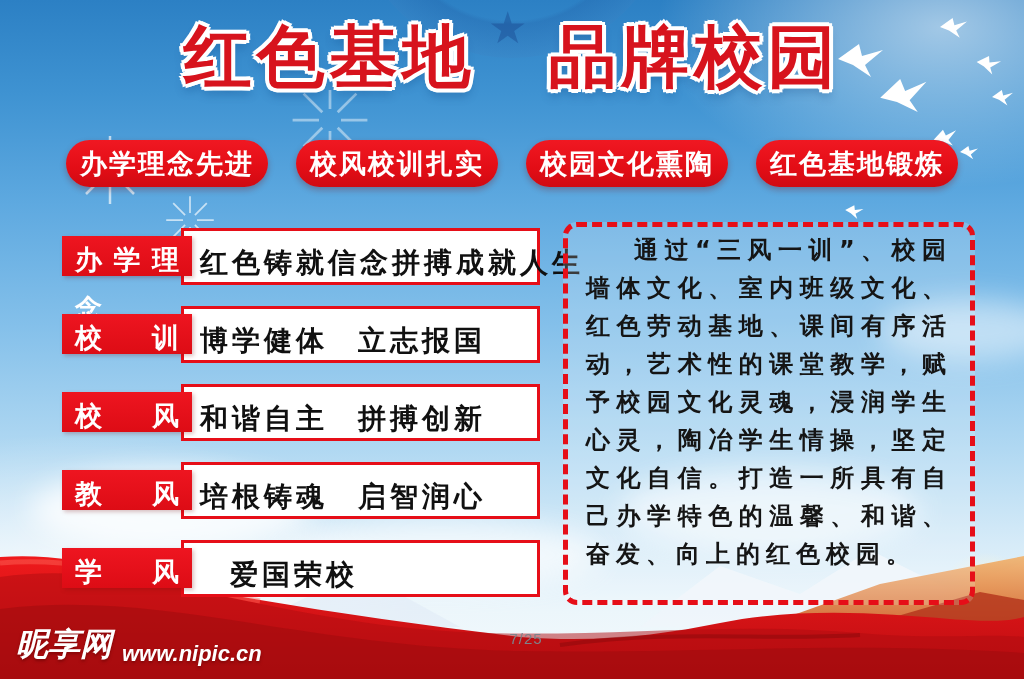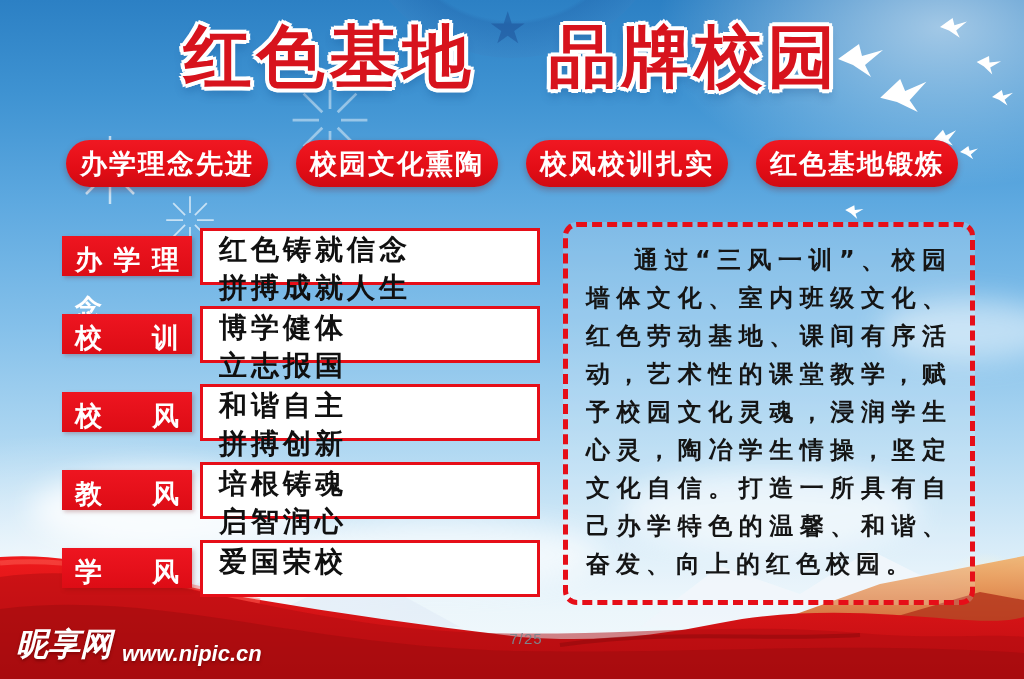--- a/index.html
+++ b/index.html
@@ -30,38 +30,38 @@
     flex:1;height:47px;border-radius:24px;
     background:linear-gradient(180deg,#f01822 0%,#e30d16 60%,#cf0a12 100%);
     color:#fff;font-size:27px;font-weight:900;letter-spacing:2px;
     display:flex;align-items:center;justify-content:center;
     box-shadow:0 3px 6px rgba(120,10,10,.30);
   }
   
   .rows{position:absolute;left:62px;top:228px;width:478px;}
   .row{position:relative;height:57px;margin-bottom:21px;}
   .row-box{
-    position:absolute;left:138px;right:0;top:0;height:51px;
+    position:absolute;left:119px;right:0;top:0;height:51px;
     background:#fff;border:3px solid #e60e18;
-    display:flex;align-items:flex-start;padding-left:16px;flex-direction:column;
+    display:flex;align-items:flex-end;padding-left:16px;
   }
   .row-box span{font-size:28px;font-weight:900;color:#101010;letter-spacing:4px;white-space:nowrap;}
   .row-box .gap{width:30px;}
   .row-label{
     position:absolute;left:0;top:8px;width:104px;height:40px;
     background:linear-gradient(180deg,#ee1520,#dd0c15);
     color:#fff;font-size:27px;font-weight:900;line-height:49px;
     padding:0 13px;text-align:justify;text-align-last:justify;
     box-shadow:2px 2px 4px rgba(120,10,10,.25);
   }
   
   .intro{
     position:absolute;left:563px;top:222px;width:412px;height:383px;box-sizing:border-box;
     border:5px dashed #e60e18;border-radius:14px;
-    padding:14px 18px;background:rgba(255,255,255,.18);
+    padding:4px 18px;background:rgba(255,255,255,.18);
   }
   .intro p{
     margin:0;font-size:24px;line-height:38px;letter-spacing:6px;
     color:#151515;font-weight:600;text-align:justify;text-indent:2em;
     font-family:"DejaVu Sans","Liberation Sans",sans-serif;
   }
   
   .wm{position:absolute;left:16px;bottom:12px;color:#fff;display:flex;align-items:flex-end;gap:10px;}
   .wm .name{font-size:32px;font-weight:900;font-style:italic;text-shadow:0 2px 3px rgba(90,0,0,.5);}
   .wm .url{font-size:22px;font-weight:700;font-style:italic;text-shadow:0 2px 3px rgba(90,0,0,.5);}
@@ -143,22 +143,22 @@
     <path d="M0,28 C120,10 240,60 400,78 C560,96 700,70 860,84 C940,91 990,84 1024,88 L1024,130 0,130 Z" fill="#b00b0f" opacity=".5"></path>
     <path d="M0,60 C160,40 300,98 520,102 C700,105 840,92 1024,104 L1024,130 0,130 Z" fill="#990a0d" opacity=".45"></path>
     <path d="M0,14 C90,6 170,36 260,52" stroke="#ff6a5e" stroke-width="5" fill="none" opacity=".45"></path>
     <path d="M560,96 C680,80 760,92 860,86" stroke="#7c0709" stroke-width="4" fill="none" opacity=".4"></path>
   </svg>
 
   <div class="title">红色基地　品牌校园</div>
 
   <div class="pills">
     <div class="pill">办学理念先进</div>
+    <div class="pill">校风校训扎实</div>
     <div class="pill">校园文化熏陶</div>
-    <div class="pill">校风校训扎实</div>
     <div class="pill">红色基地锻炼</div>
   </div>
 
   <div class="rows">
     <div class="row">
       <div class="row-box">
         <span>红色铸就信念</span>
           <span class="gap"></span>
         <span>拼搏成就人生</span>
       </div>

